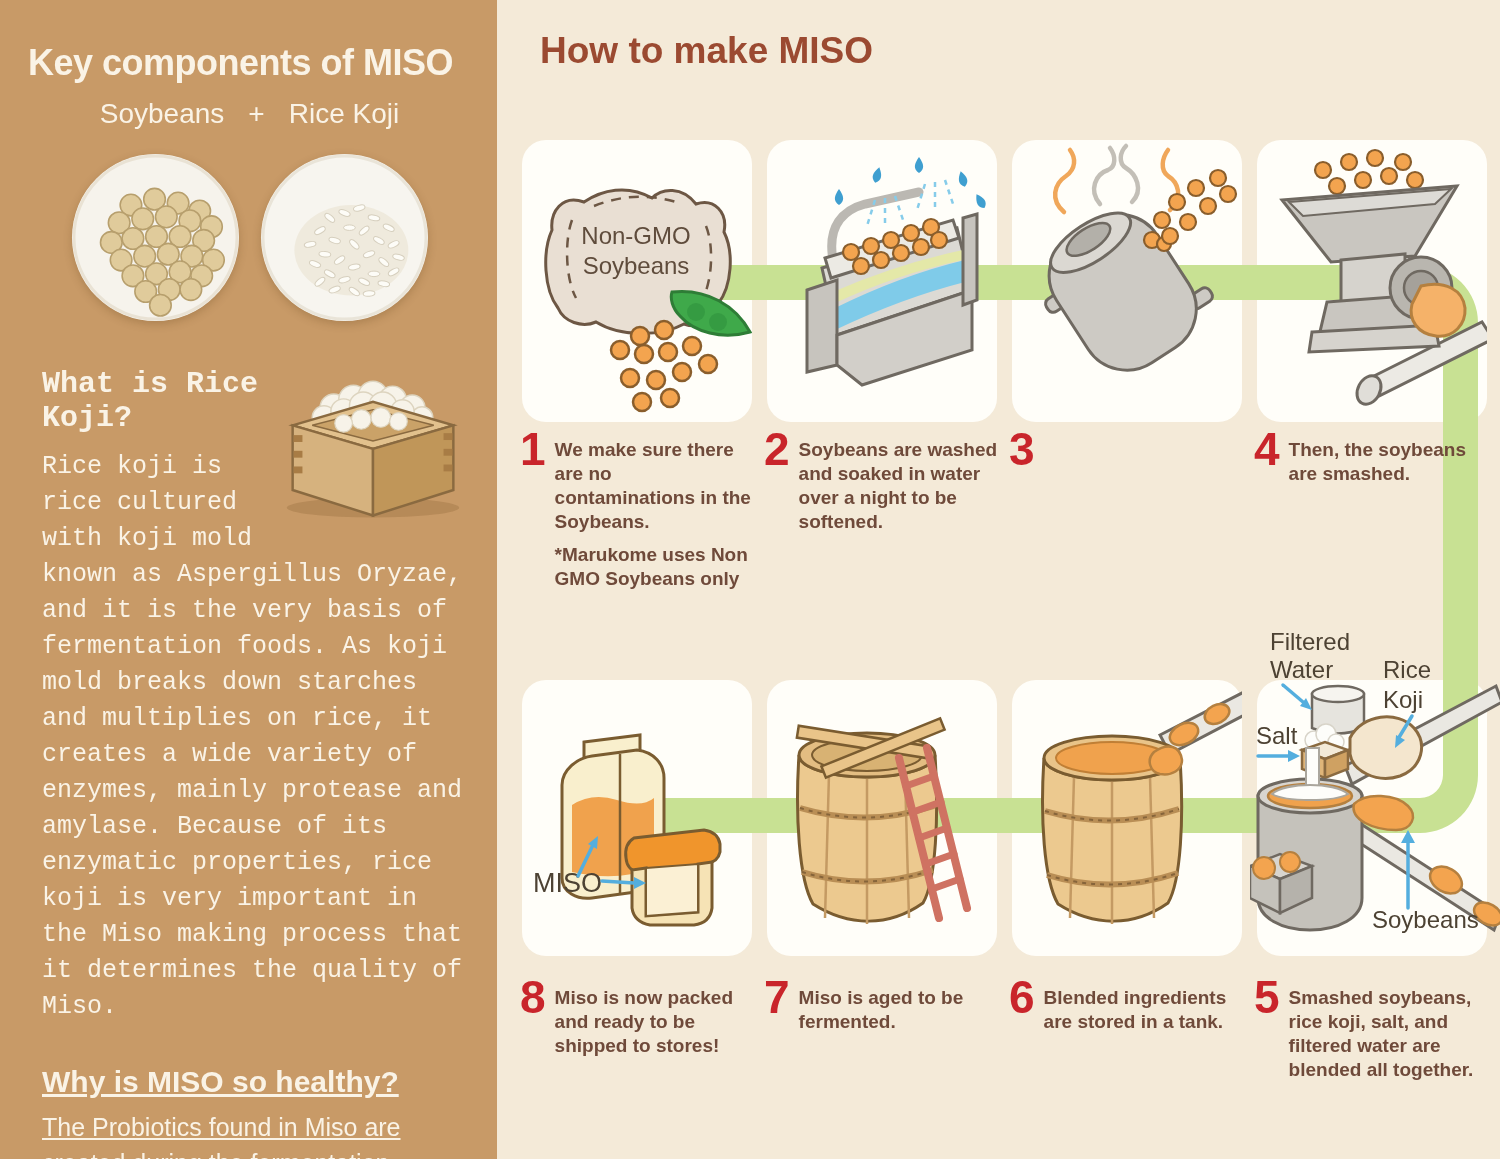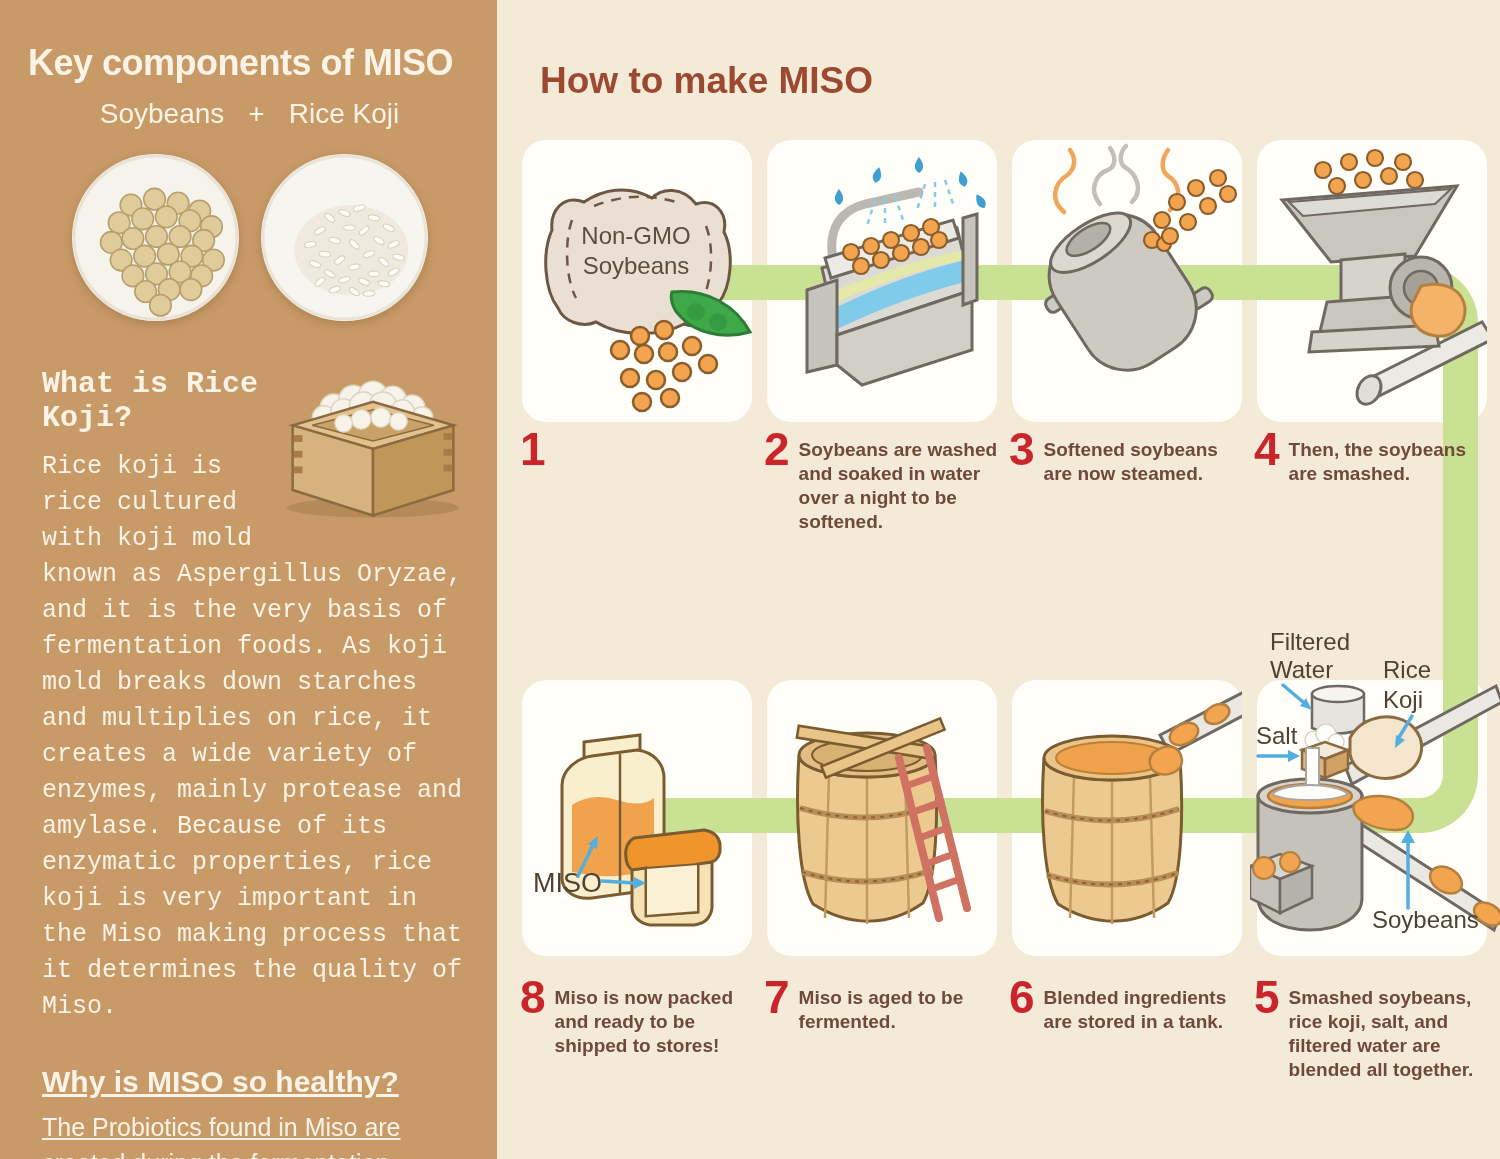--- a/index.html
+++ b/index.html
@@ -22,21 +22,21 @@
   .plate{width:167px; height:167px; border-radius:50%; background:#f6f3ec; overflow:hidden;
     box-shadow:0 3px 8px rgba(90,60,20,.25);}
   .sect1{margin-top:46px;font-family:Liberation Mono, monospace;}
   .koji-box{float:right; width:196px; height:160px; margin:-6px 0 6px 8px;}
   h2.sb-h{font-size:30px; font-weight:bold; margin-bottom:14px;}
   .sb-p{font-size:25px; line-height:1.44; font-weight:400;}
   .sect2{margin-top:40px;text-decoration:underline;}
   .sect2 h2{margin-bottom:10px;}
 
   
-  .main-title{position:absolute; left:540px; top:60px; font-size:37px; font-weight:bold;
+  .main-title{position:absolute; left:540px; top:30px; font-size:37px; font-weight:bold;
     color:var(--title_brown); z-index:5;}
   .band{position:absolute; left:0; top:0; z-index:2; pointer-events:none;}
   .card{position:absolute; width:230px; background:var(--card_bg); border-radius:24px; z-index:1;}
   .r1{top:140px; height:282px;} .r2{top:680px; height:276px;}
   .illus{position:absolute; z-index:3; pointer-events:none;}
   .step{position:absolute; display:flex; align-items:flex-start; z-index:5;}
   .step .num{font-size:46px; font-weight:bold; color:var(--step_red); line-height:.95; margin-right:9px;}
   .step .stext{width:200px; padding-top:10px;}
   .step .stext p{font-size:19px; font-weight:bold; color:var(--step_text); line-height:1.26;}
   .step .stext p.note{margin-top:9px;}
@@ -431,32 +431,33 @@
       <polygon class="arrh" points="145,150 146,137 155,142"></polygon>
       <line class="arr" x1="8" y1="158" x2="38" y2="158"></line>
       <polygon class="arrh" points="50,158 38,152 38,164"></polygon>
       <line class="arr" x1="158" y1="310" x2="158" y2="245"></line>
       <polygon class="arrh" points="158,232 151,245 165,245"></polygon>
     </g>
   </svg>
 
   <div class="step" style="left:520px; top:428px">
     <span class="num">1</span>
+    <div class="stext">
+      <p>We make sure there are no contaminations in the Soybeans.</p>
+      <p class="note">*Marukome uses Non GMO Soybeans only</p>
+    </div>
   </div>
   <div class="step" style="left:764px; top:428px">
     <span class="num">2</span>
     <div class="stext">
         <p>Soybeans are washed and soaked in water over a night to be softened.</p>
       </div>
   </div>
   <div class="step" style="left:1009px; top:428px">
     <span class="num">3</span>
-    <div class="stext">
-        <p>Softened soybeans are now steamed.</p>
-      </div>
   </div>
   <div class="step" style="left:1254px; top:428px">
     <span class="num">4</span>
     <div class="stext">
         <p>Then, the soybeans are smashed.</p>
       </div>
   </div>
 
   <div class="step" style="left:520px; top:976px">
     <span class="num">8</span>

